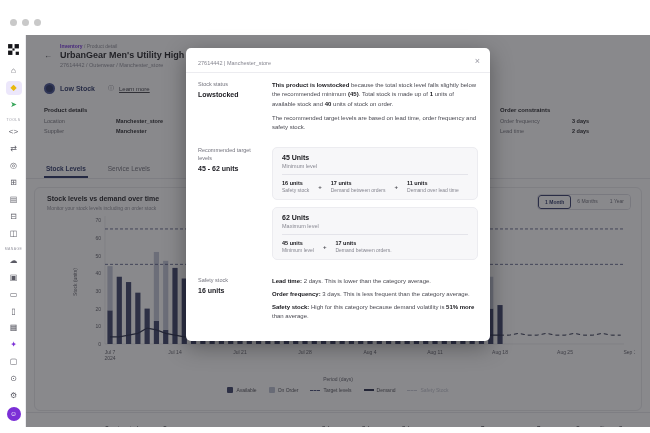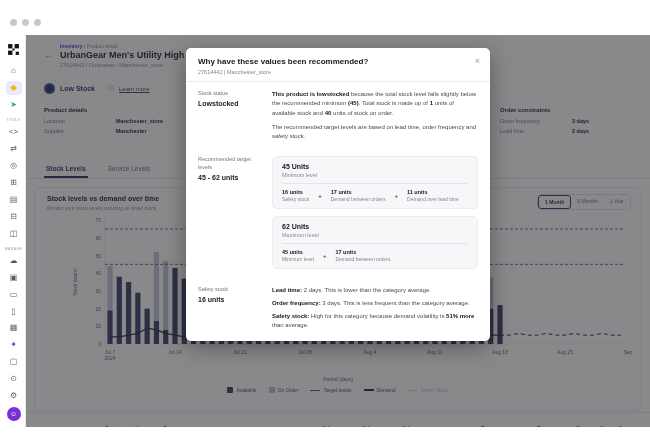--- a/index.html
+++ b/index.html
@@ -311,21 +311,20 @@
         <span class="th-cell" style="left: 550px;">Gross profit</span>
         <span class="th-cell" style="left: 593px;">S</span>
       </div>
   </div>
 
   <div class="dim"></div>
 </div>
 
 <div class="modal">
   <div class="m-head">
-    <div class="m-title">Why have these values been recommended?</div>
     <div class="m-sub">27614442 | Manchester_store</div>
     <div class="m-close">×</div>
   </div>
 
   <div class="mrow">
     <div>
       <div class="mlabel">Stock status</div>
       <div class="mvalue">Lowstocked</div>
     </div>
     <div class="mtext">

